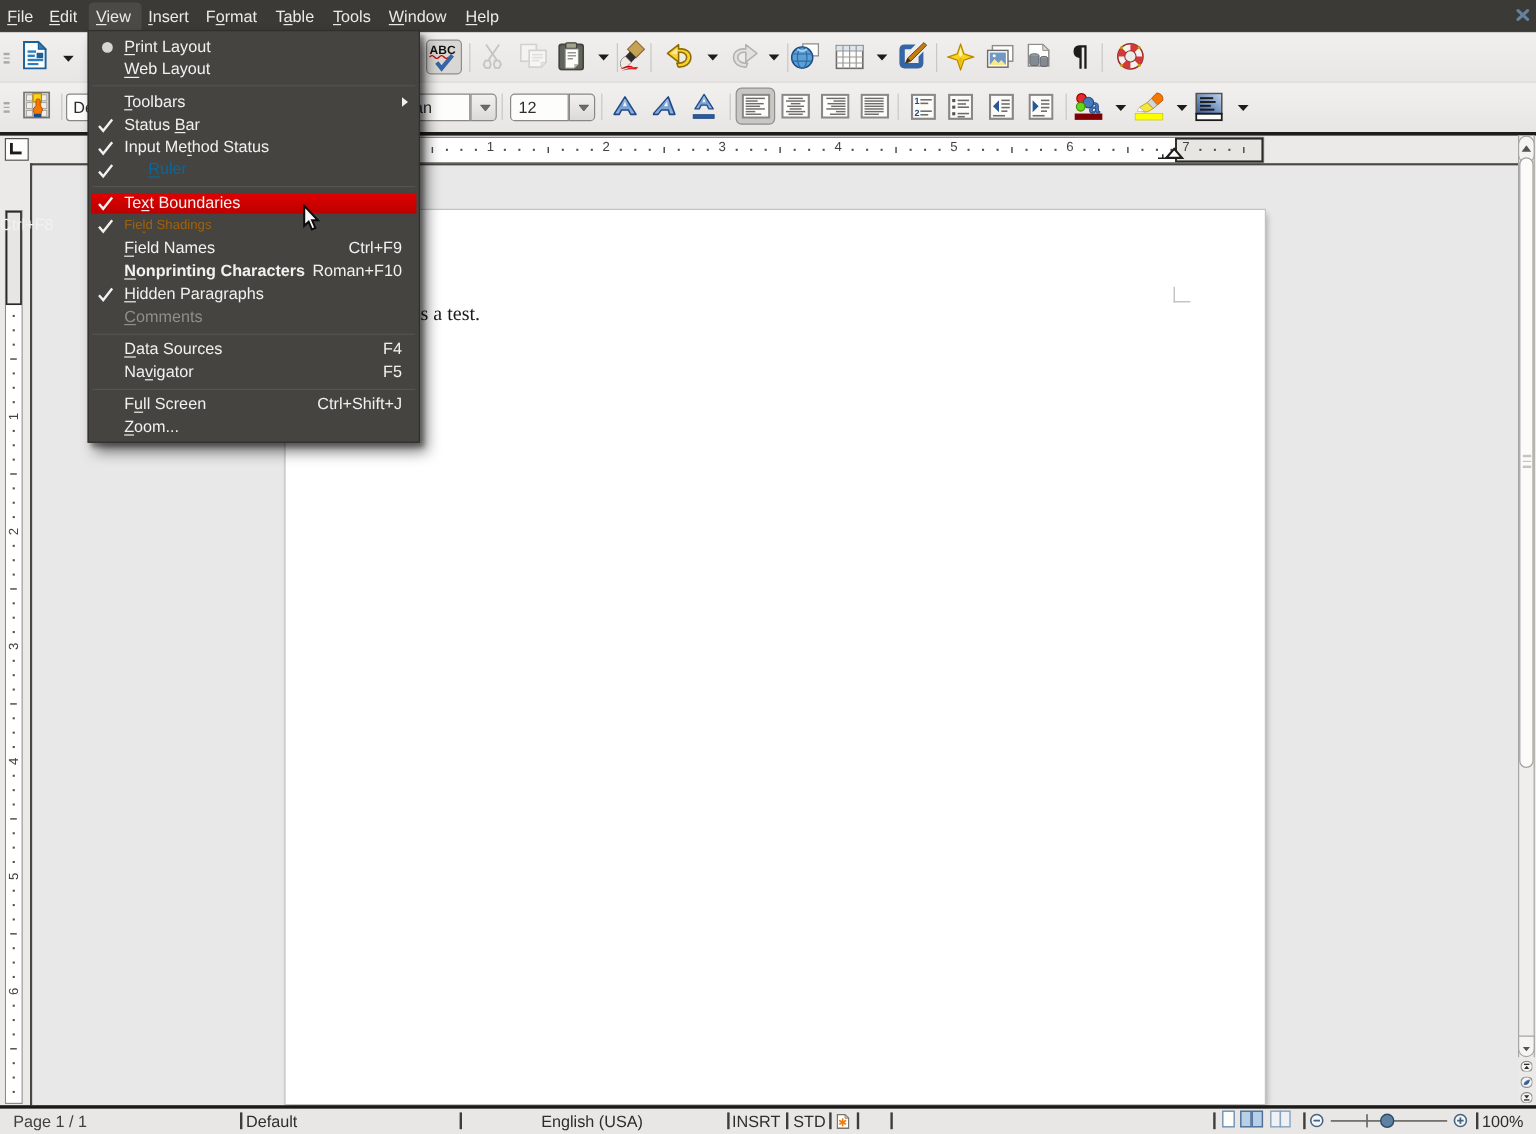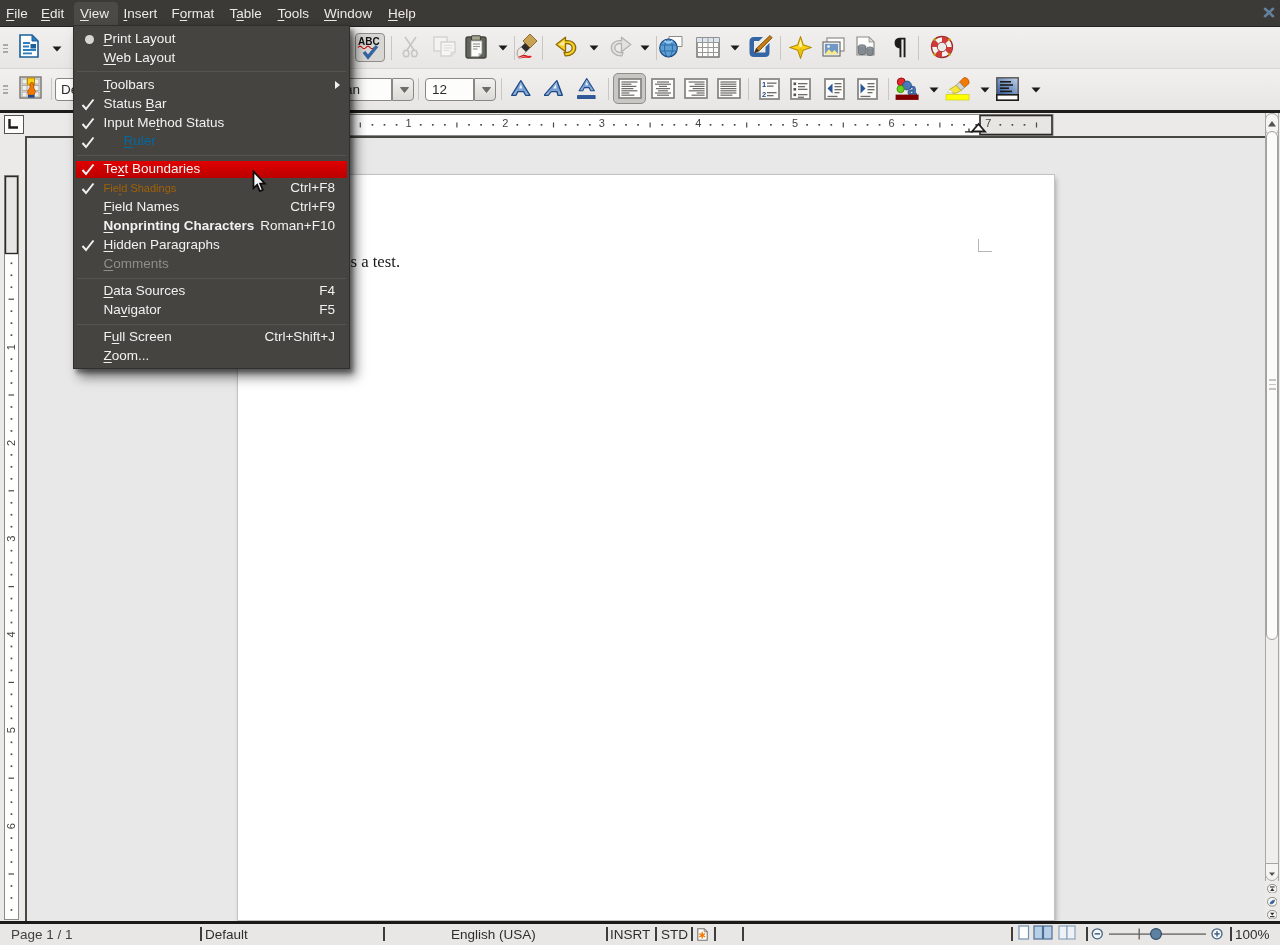--- a/index.html
+++ b/index.html
@@ -603,21 +603,21 @@
 <svg class="abs" style="left:81px;top:136.025px;z-index:52" width="14" height="13" viewBox="0 0 14 13">
     <path d="M1.5 7 L5 11 L12.5 1.5" fill="none" stroke="#f2f1ef" stroke-width="2"></path>
   </svg>
 <div class="abs" style="left:77px;top:155.47500000000002px;width:269px;height:1px;background:#55544f;z-index:51;"></div>
 <div class="abs" style="left:76px;top:160.5px;width:271px;height:17.85px;background:linear-gradient(#e00000,#bb0000);z-index:51;"></div>
 <div class="abs mi" style="left:103.5px;top:160.925px;font-size:13.5px;line-height:16px;color:#f2f1ef;white-space:pre;z-index:52;">Te<u>x</u>t Boundaries</div>
 <svg class="abs" style="left:81px;top:162.925px;z-index:52" width="14" height="13" viewBox="0 0 14 13">
     <path d="M1.5 7 L5 11 L12.5 1.5" fill="none" stroke="#f2f1ef" stroke-width="2"></path>
   </svg>
 <div class="abs mi" style="left:103.5px;top:179.97500000000002px;font-size:11px;line-height:16px;color:#a16207;white-space:pre;z-index:52;">Fie<u>l</u>d Shadings</div>
-<div class="abs" style="left:0px;top:179.97500000000002px;width:335px;font-size:13.5px;line-height:16px;color:#f2f1ef;text-align:right;z-index:52;">Ctrl+F8</div>
+<div class="abs" style="left:0px;top:179.97500000000002px;width:335px;font-size:13.5px;line-height:16px;color:#f2f1ef;text-align:left;z-index:52;">Ctrl+F8</div>
 <svg class="abs" style="left:81px;top:181.97500000000002px;z-index:52" width="14" height="13" viewBox="0 0 14 13">
     <path d="M1.5 7 L5 11 L12.5 1.5" fill="none" stroke="#f2f1ef" stroke-width="2"></path>
   </svg>
 <div class="abs mi" style="left:103.5px;top:199.02500000000003px;font-size:13.5px;line-height:16px;color:#f2f1ef;white-space:pre;z-index:52;"><u>F</u>ield Names</div>
 <div class="abs" style="left:0px;top:199.02500000000003px;width:335px;font-size:13.5px;line-height:16px;color:#f2f1ef;text-align:right;z-index:52;">Ctrl+F9</div>
 <div class="abs mi" style="left:103.5px;top:218.07500000000005px;font-size:13.5px;line-height:16px;color:#f2f1ef;white-space:pre;z-index:52;font-weight:bold;"><u>N</u>onprinting Characters</div>
 <div class="abs" style="left:0px;top:218.07500000000005px;width:335px;font-size:13.5px;line-height:16px;color:#f2f1ef;text-align:right;z-index:52;">Roman+F10</div>
 <div class="abs mi" style="left:103.5px;top:237.12500000000006px;font-size:13.5px;line-height:16px;color:#f2f1ef;white-space:pre;z-index:52;"><u>H</u>idden Paragraphs</div>
 <svg class="abs" style="left:81px;top:239.12500000000006px;z-index:52" width="14" height="13" viewBox="0 0 14 13">
     <path d="M1.5 7 L5 11 L12.5 1.5" fill="none" stroke="#f2f1ef" stroke-width="2"></path>

